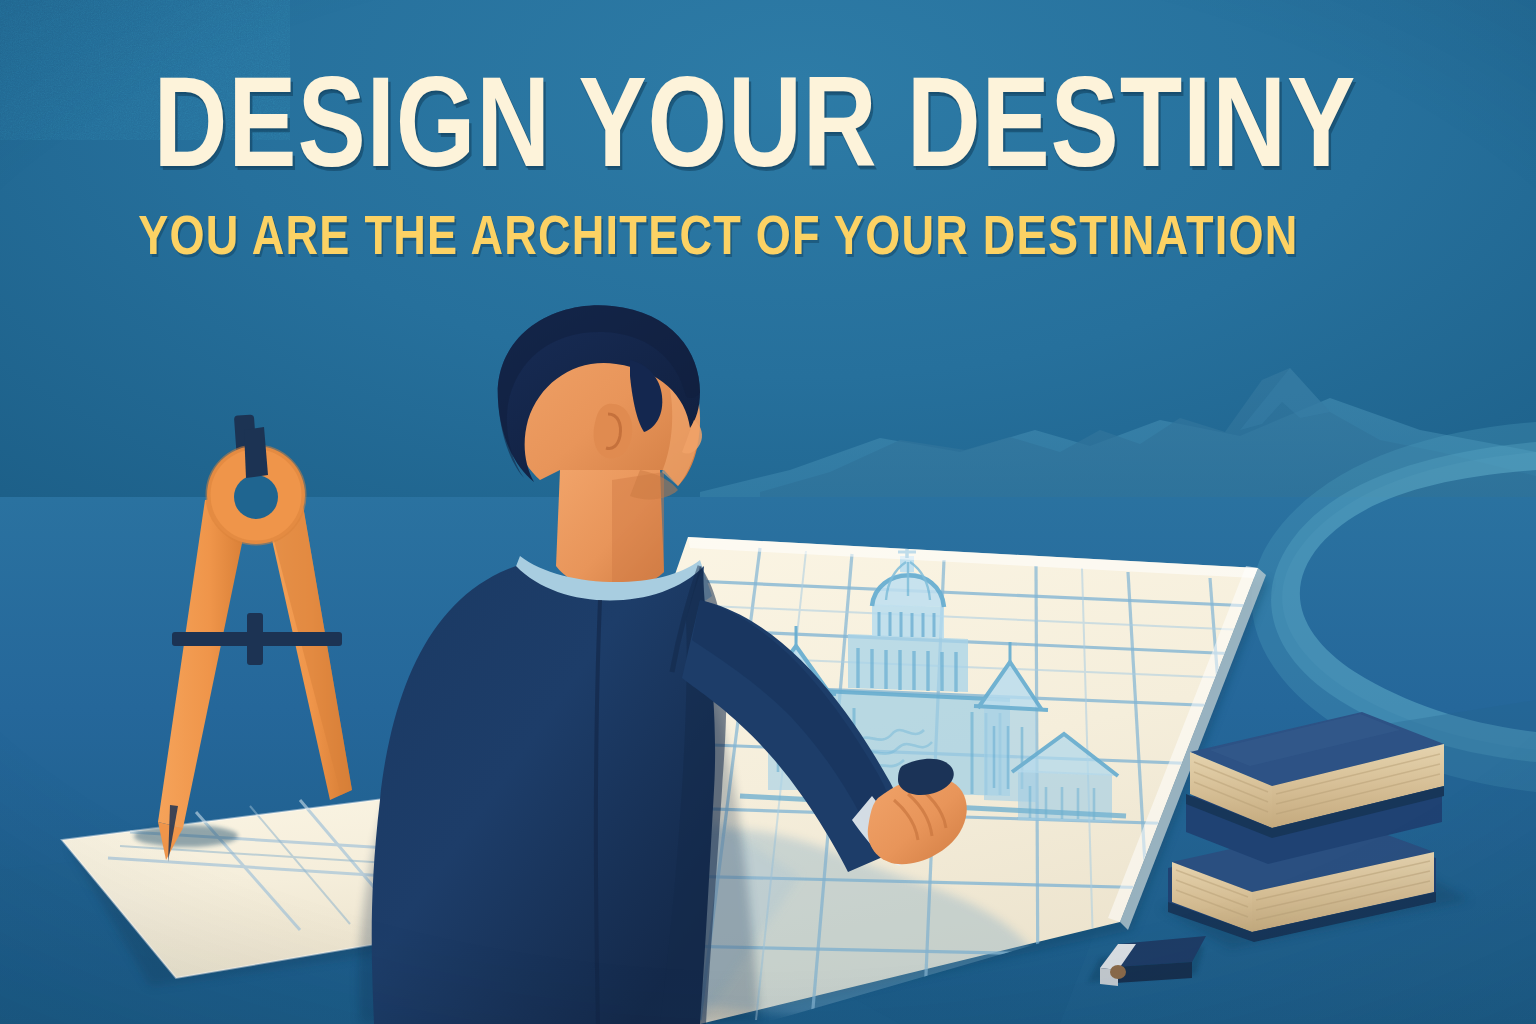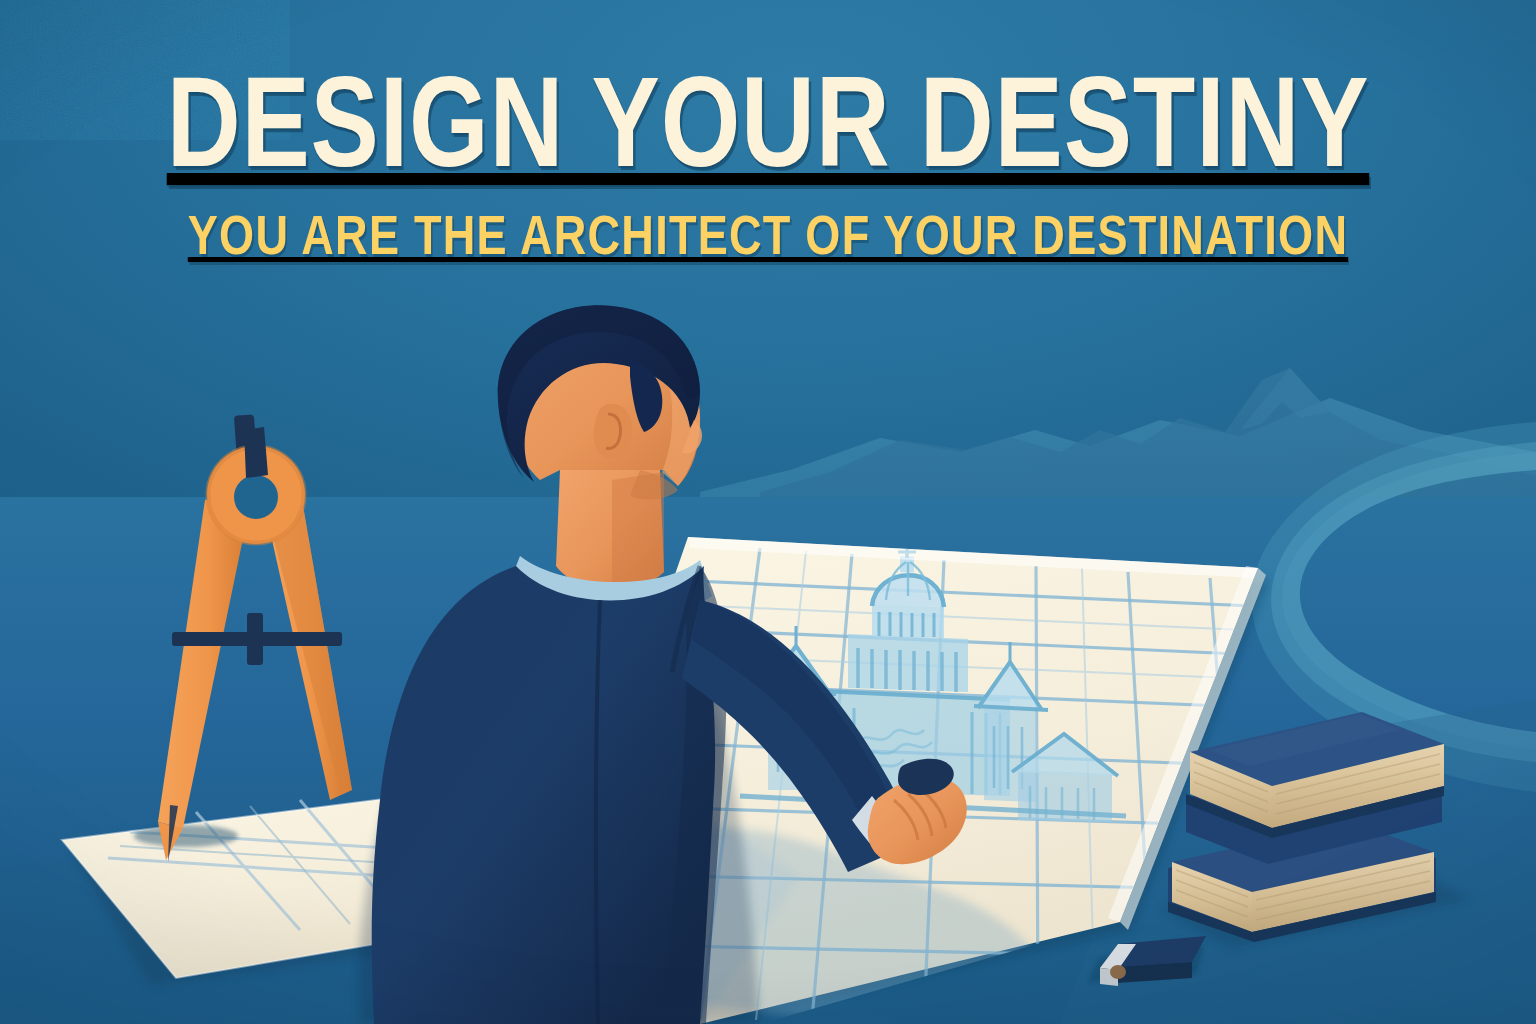--- a/index.html
+++ b/index.html
@@ -29,21 +29,21 @@
     opacity:.40; mix-blend-mode:overlay;
     pointer-events:none;
   }
 
   
   .scenery{position:absolute; inset:0;}
 
   
   .title-wrap{
     position:absolute; left:0; right:0; top:58px;
-    text-align:center; z-index:40;text-decoration:underline;
+    z-index:40;
   }
   .title{
     display:block;
     font-family:"Liberation Sans Narrow","Liberation Sans",sans-serif;
     font-weight:700;
     font-size:128px;
     line-height:1.0;
     letter-spacing:1px;
     color:#fdf3da;
     transform:scaleX(.80);

